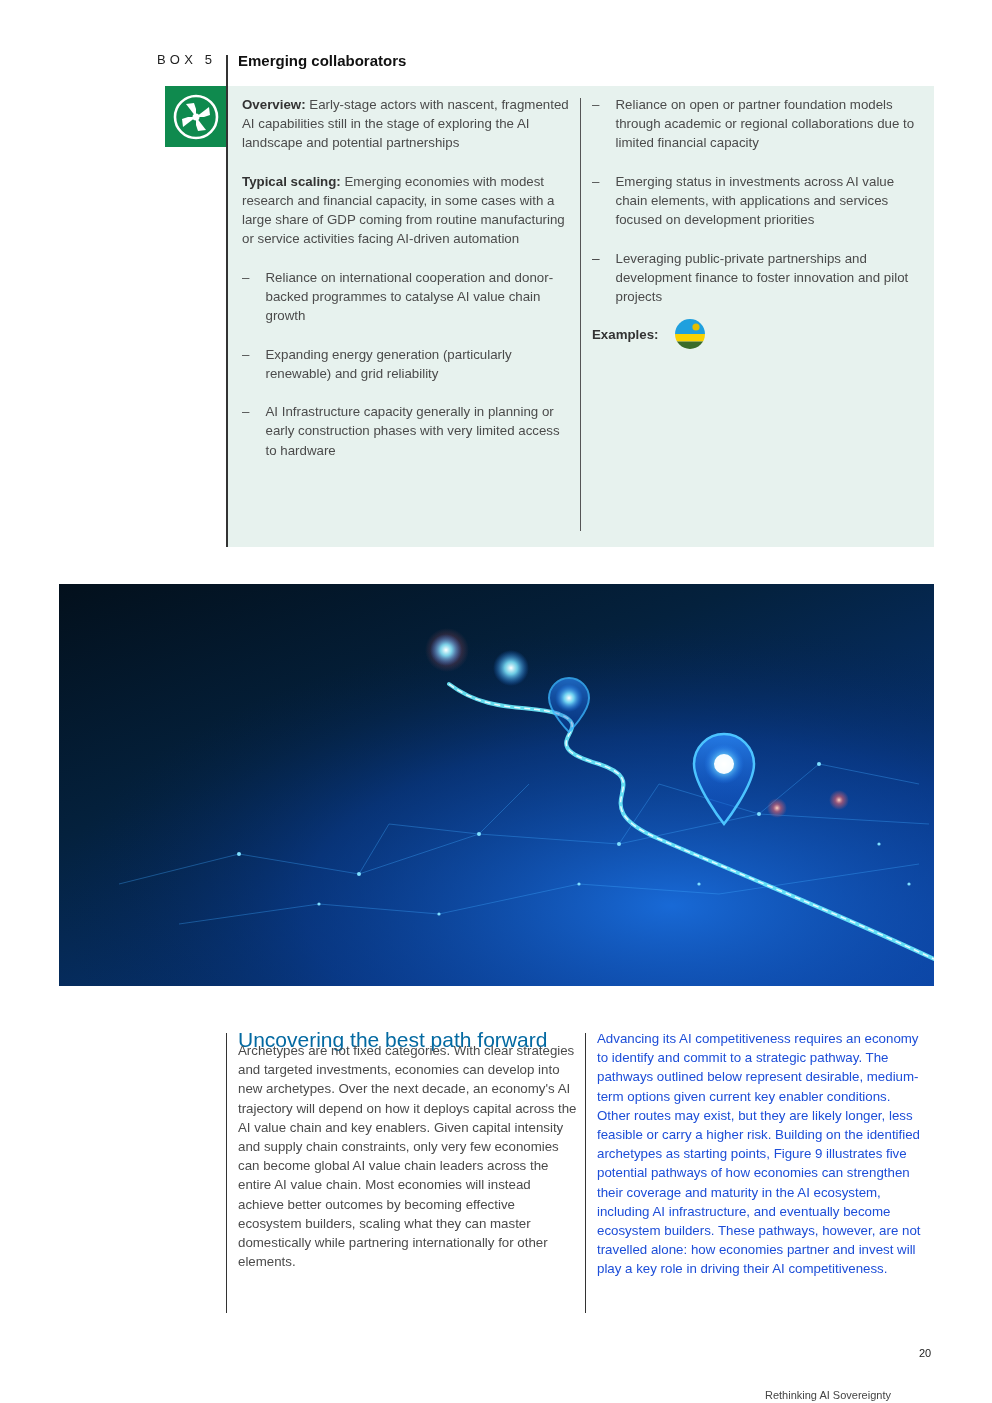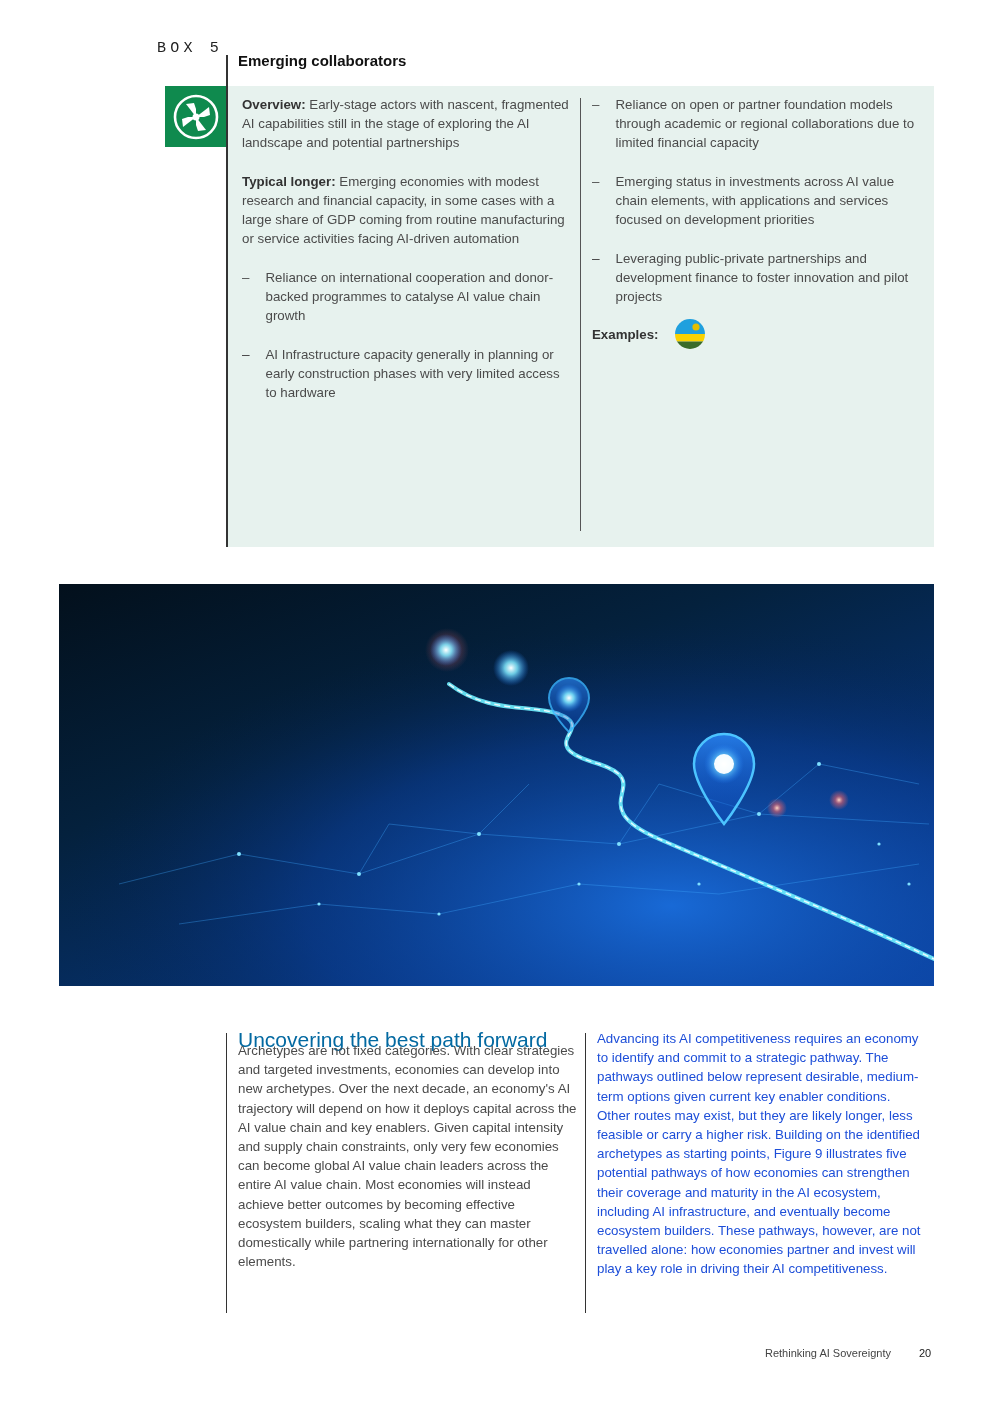--- a/index.html
+++ b/index.html
@@ -1,20 +1,20 @@
 <!DOCTYPE html>
 <html><head>
 <meta charset="utf-8">
 <style>
   html, body { margin: 0; padding: 0; background: #ffffff; }
   body { width: 992px; height: 1403px; position: relative; overflow: hidden;
          font-family: "Liberation Sans", sans-serif; color: #4a4a4a; }
 
   
-  .box-label { position: absolute; left: 157px; top: 40px; font-size: 15px; letter-spacing: 4.2px; color: #222; font-family: Liberation Mono, monospace; }
+  .box-label { position: absolute; left: 157px; top: 52px; font-size: 13px; letter-spacing: 4.2px; color: #222; }
   .box-title { position: absolute; left: 238px; top: 52px; font-size: 15px; font-weight: bold; color: #111; }
   .box-rule { position: absolute; left: 226px; top: 55px; width: 1.5px; height: 492px; background: #333; }
 
   .box-icon { position: absolute; left: 165px; top: 86px; width: 61px; height: 61px; background: #0f8a4e;
               display: flex; align-items: center; justify-content: center; }
 
   .box-panel { position: absolute; left: 228px; top: 86px; width: 706px; height: 461px; background: #e7f2ee; }
   .box-col-rule { position: absolute; left: 580px; top: 98px; width: 1px; height: 433px; background: #555; }
 
   .col { position: absolute; font-size: 13.3px; line-height: 19.2px; color: #4b4b4b; }
@@ -35,21 +35,21 @@
           background: linear-gradient(160deg, #03101c 0%, #04213d 35%, #06306a 65%, #0b47a8 100%); }
   .hero svg { position: absolute; left: 0; top: 0; }
 
   
   .sec-rule-1 { position: absolute; left: 226px; top: 1033px; width: 1.3px; height: 280px; background: #333; }
   .sec-rule-2 { position: absolute; left: 585px; top: 1033px; width: 1.3px; height: 280px; background: #333; }
   .sec-title { position: absolute; left: 238px; top: 1028px; font-size: 21px; color: #0369a1; white-space: nowrap; }
   .sec-body-left { position: absolute; left: 238px; top: 1041px; width: 340px; font-size: 13.3px; line-height: 19.2px; color: #4b4b4b; margin: 0; }
   .sec-body-right { position: absolute; left: 597px; top: 1029px; width: 330px; font-size: 13.3px; line-height: 19.2px; color: #1d4ed8; margin: 0; }
 
-  .footer-title { position: absolute; left: 765px; top: 1347px; font-size: 11px; color: #444; }
+  .footer-title { position: absolute; left: 765px; top: 1389px; font-size: 11px; color: #444; }
   .footer-page { position: absolute; left: 919px; top: 1347px; font-size: 11px; color: #222; }
 </style>
 </head>
 <body>
 
 <div class="box-label">BOX 5</div>
 <div class="box-title">Emerging collaborators</div>
 <div class="box-rule"></div>
 
 <div class="box-icon">
@@ -63,24 +63,24 @@
       <circle cx="24" cy="24" r="3.5"></circle>
     </g>
   </svg>
 </div>
 
 <div class="box-panel"></div>
 <div class="box-col-rule"></div>
 
 <div class="col col-left">
   <p><b>Overview:</b><span> Early-stage actors with nascent, fragmented AI capabilities still in the stage of exploring the AI landscape and potential partnerships</span></p>
-  <p><b>Typical longer:</b><span> Emerging economies with modest research and financial capacity, in some cases with a large share of GDP coming from routine manufacturing or service activities facing AI-driven automation</span></p>
+  <p><b>Typical scaling:</b><span> Emerging economies with modest research and financial capacity, in some cases with a large share of GDP coming from routine manufacturing or service activities facing AI-driven automation</span></p>
   <ul>
     <li><span class="dash">–</span><span>Reliance on international cooperation and donor-backed programmes to catalyse AI value chain growth</span></li>
-    <li><span class="dash">–</span></li>
+    <li><span class="dash">–</span><span>Expanding energy generation (particularly renewable) and grid reliability</span></li>
     <li><span class="dash">–</span><span>AI Infrastructure capacity generally in planning or early construction phases with very limited access to hardware</span></li>
   </ul>
 </div>
 
 <div class="col col-right">
   <ul>
     <li><span class="dash">–</span><span>Reliance on open or partner foundation models through academic or regional collaborations due to limited financial capacity</span></li>
     <li><span class="dash">–</span><span>Emerging status in investments across AI value chain elements, with applications and services focused on development priorities</span></li>
   </ul>
   <ul>

